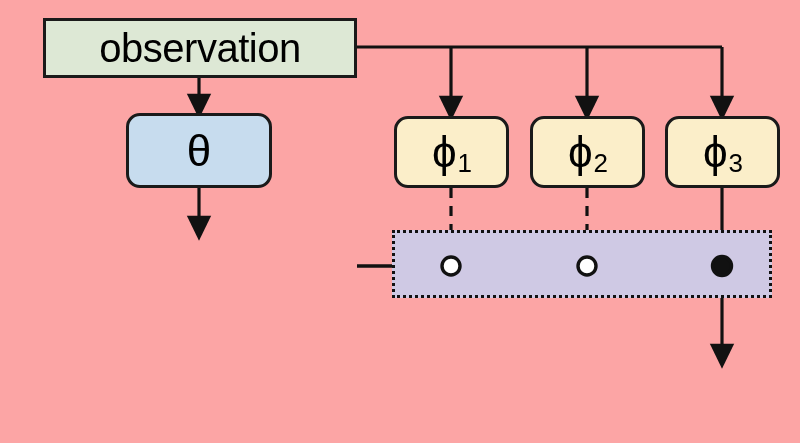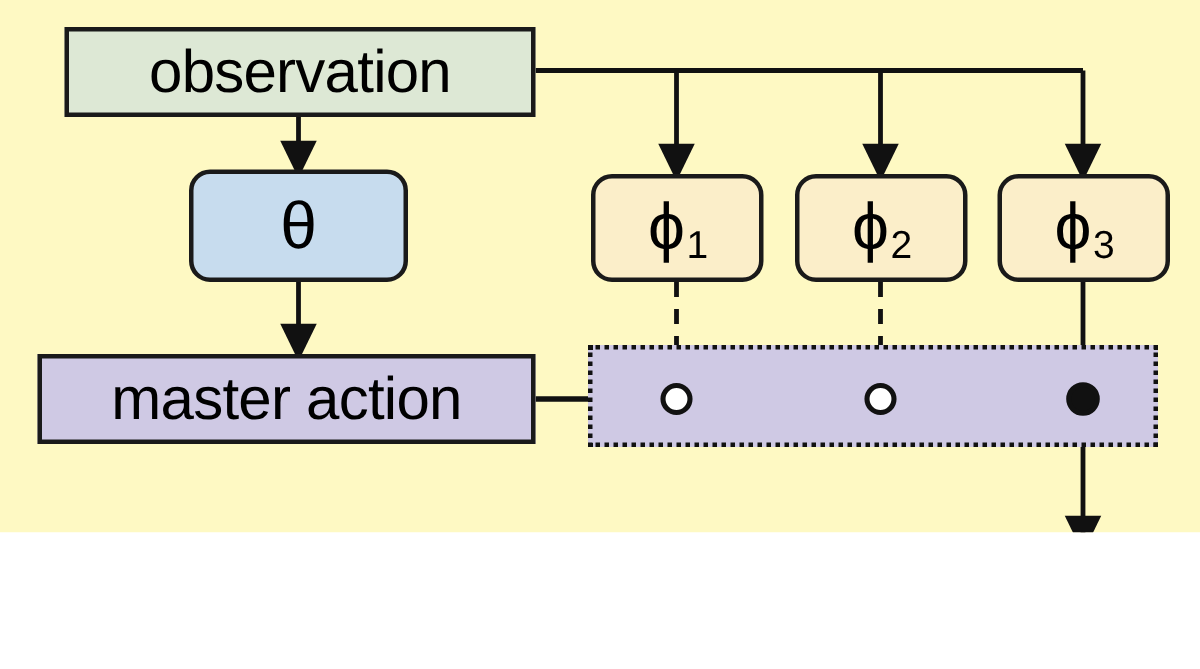--- a/index.html
+++ b/index.html
@@ -61,21 +61,21 @@
   }
   .switch-region {
     position: absolute;
     box-sizing: border-box;
     border: 3px dotted #111111;
   }
 </style>
 </head>
 <body>
 
-<div id="diagram-root" style="width: 800px; height: 355px; background: #fef9c3;">
+<div id="diagram-root" style="width: 800px; height: 443px; background: #fca5a5;">
 
   <svg class="layer" viewBox="0 0 800 446">
     <defs>
       <marker id="arrowhead" markerWidth="9" markerHeight="9" refX="4.2" refY="4.2" orient="auto" markerUnits="strokeWidth">
         <path d="M0.4,0.4 L8.2,4.2 L0.4,8.0 z" fill="#111111"></path>
       </marker>
     </defs>
 
     <g>
       <line x1="199" y1="78" x2="199" y2="106" stroke="#111111" stroke-width="3.2" marker-end="url(#arrowhead)"></line>
@@ -136,18 +136,15 @@
   <div class="node rounded" id="n-phi2" style="left: 530px; top: 116px; width: 115px; height: 72px; background: rgb(251, 238, 201); border-color: rgb(26, 26, 26);">
     <span class="label-sym">ϕ</span>
       <span class="sub">2</span>
   </div>
 
   <div class="node rounded" id="n-phi3" style="left: 665px; top: 116px; width: 115px; height: 72px; background: rgb(251, 238, 201); border-color: rgb(26, 26, 26);">
     <span class="label-sym">ϕ</span>
       <span class="sub">3</span>
   </div>
 
-  <div class="node rect" id="n-master-action" style="left: 25px; top: 236px; width: 332px; height: 60px; background: rgb(207, 201, 228); border-color: rgb(26, 26, 26);">
-    <span class="label-big">master action</span>
-  </div>
 
 
 </div>
 
 </body></html>

